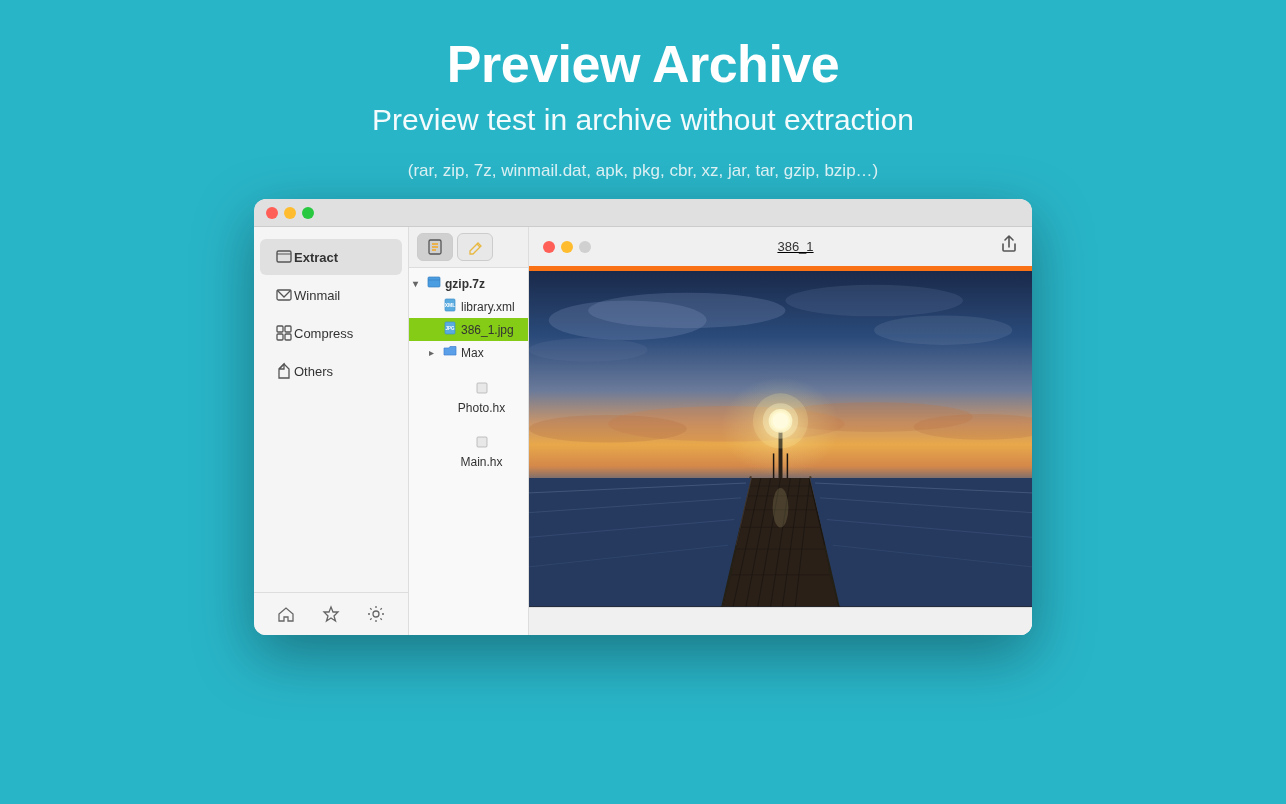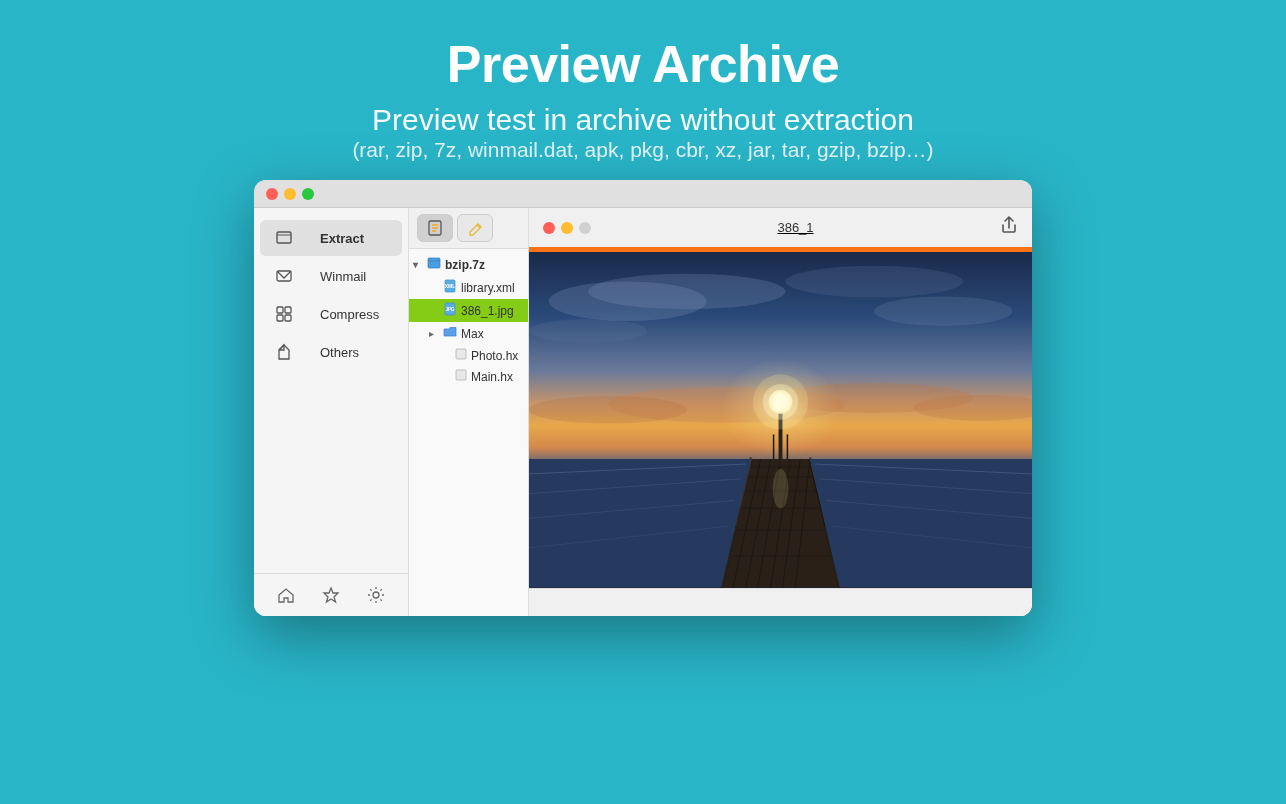--- a/index.html
+++ b/index.html
@@ -30,23 +30,23 @@
     }
 
     .subtitle {
       font-size: 30px;
       font-weight: 400;
       color: rgba(255,255,255,0.95);
       margin-top: 10px;
     }
 
     .formats {
-      font-size: 21px;
+      font-size: 17px;
       color: rgba(255,255,255,0.85);
-      margin-top: 1px;
+      margin-top: 24px;
     }
 
     
     .app-window {
       width: 778px;
       background: #ececec;
       border-radius: 12px;
       box-shadow: 0 20px 60px rgba(0,0,0,0.35);
       overflow: hidden;
       display: flex;
@@ -95,21 +95,21 @@
       justify-content: space-between;
     }
 
     .sidebar-items {
       padding: 10px 0;
     }
 
     .sidebar-item {
       display: flex;
       align-items: center;
-      gap: 26px;
+      gap: 0;
       padding: 8px 14px;
       cursor: pointer;
       border-radius: 6px;
       margin: 2px 6px;
       font-size: 13px;
       color: #333;
     }
 
     .sidebar-item.active {
       background: #e0e0e0;
@@ -215,20 +215,21 @@
       overflow: hidden;
       text-overflow: ellipsis;
     }
 
     .child-item {
       padding-left: 20px;
     }
 
     .grandchild-item {
       padding-left: 32px;
+      flex-direction: column;
     }
 
     
     .preview-panel {
       flex: 1;
       background: #fff;
       display: flex;
       flex-direction: column;
     }
 
@@ -399,21 +400,21 @@
       <div class="file-tree">
 
         <div class="tree-item root">
           <span class="arrow">▾</span>
           <span class="file-icon">
             <svg width="14" height="14" viewBox="0 0 14 14" fill="none">
               <rect x="1" y="2" width="12" height="10" rx="1" fill="#4a9de0" stroke="#3580c0" stroke-width="0.7"></rect>
               <line x1="1" y1="5" x2="13" y2="5" stroke="#3580c0" stroke-width="0.7"></line>
             </svg>
           </span>
-          <span class="tree-item-label">bzip.7z</span>
+          <span class="tree-item-label">gzip.7z</span>
         </div>
 
         <div class="tree-item child-item">
           <span class="arrow" style="visibility:hidden">▸</span>
           <span class="file-icon">
             <svg width="14" height="14" viewBox="0 0 14 14" fill="none">
               <rect x="2" y="1" width="10" height="12" rx="1" fill="#5aabe0" stroke="#4090c8" stroke-width="0.7"></rect>
               <text x="7" y="9" text-anchor="middle" font-size="5" fill="white" font-weight="bold">XML</text>
             </svg>
           </span>

